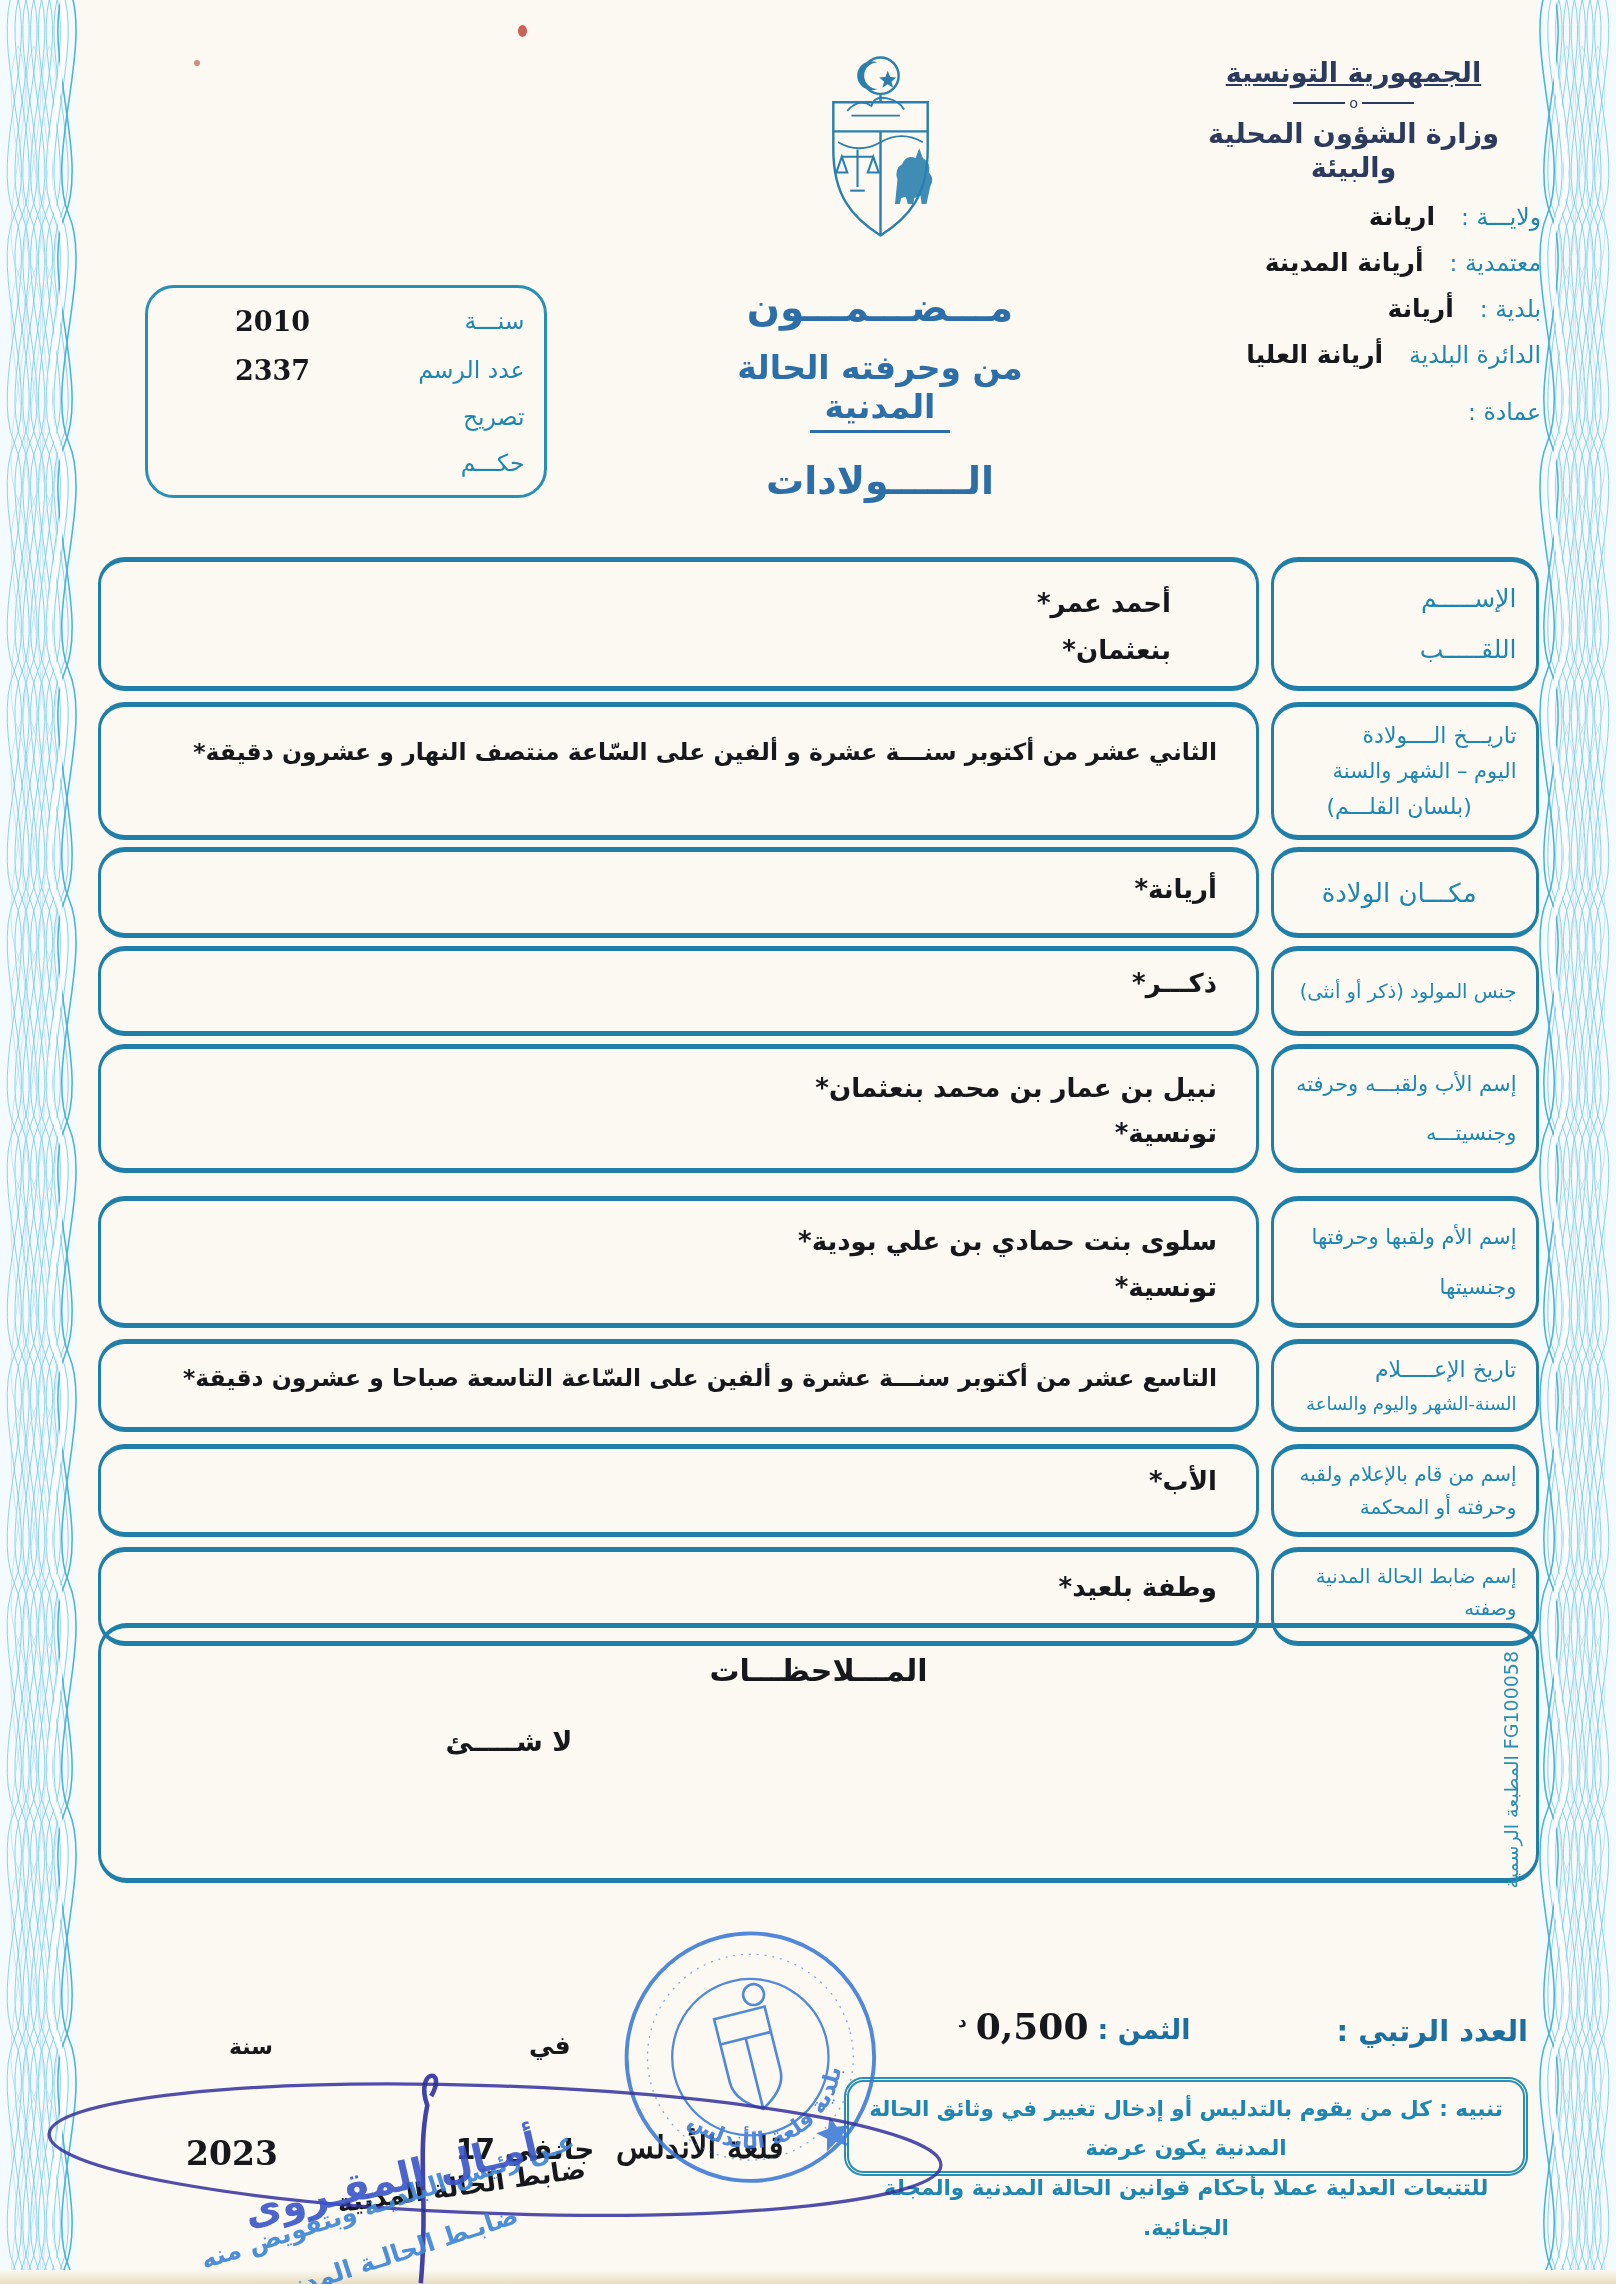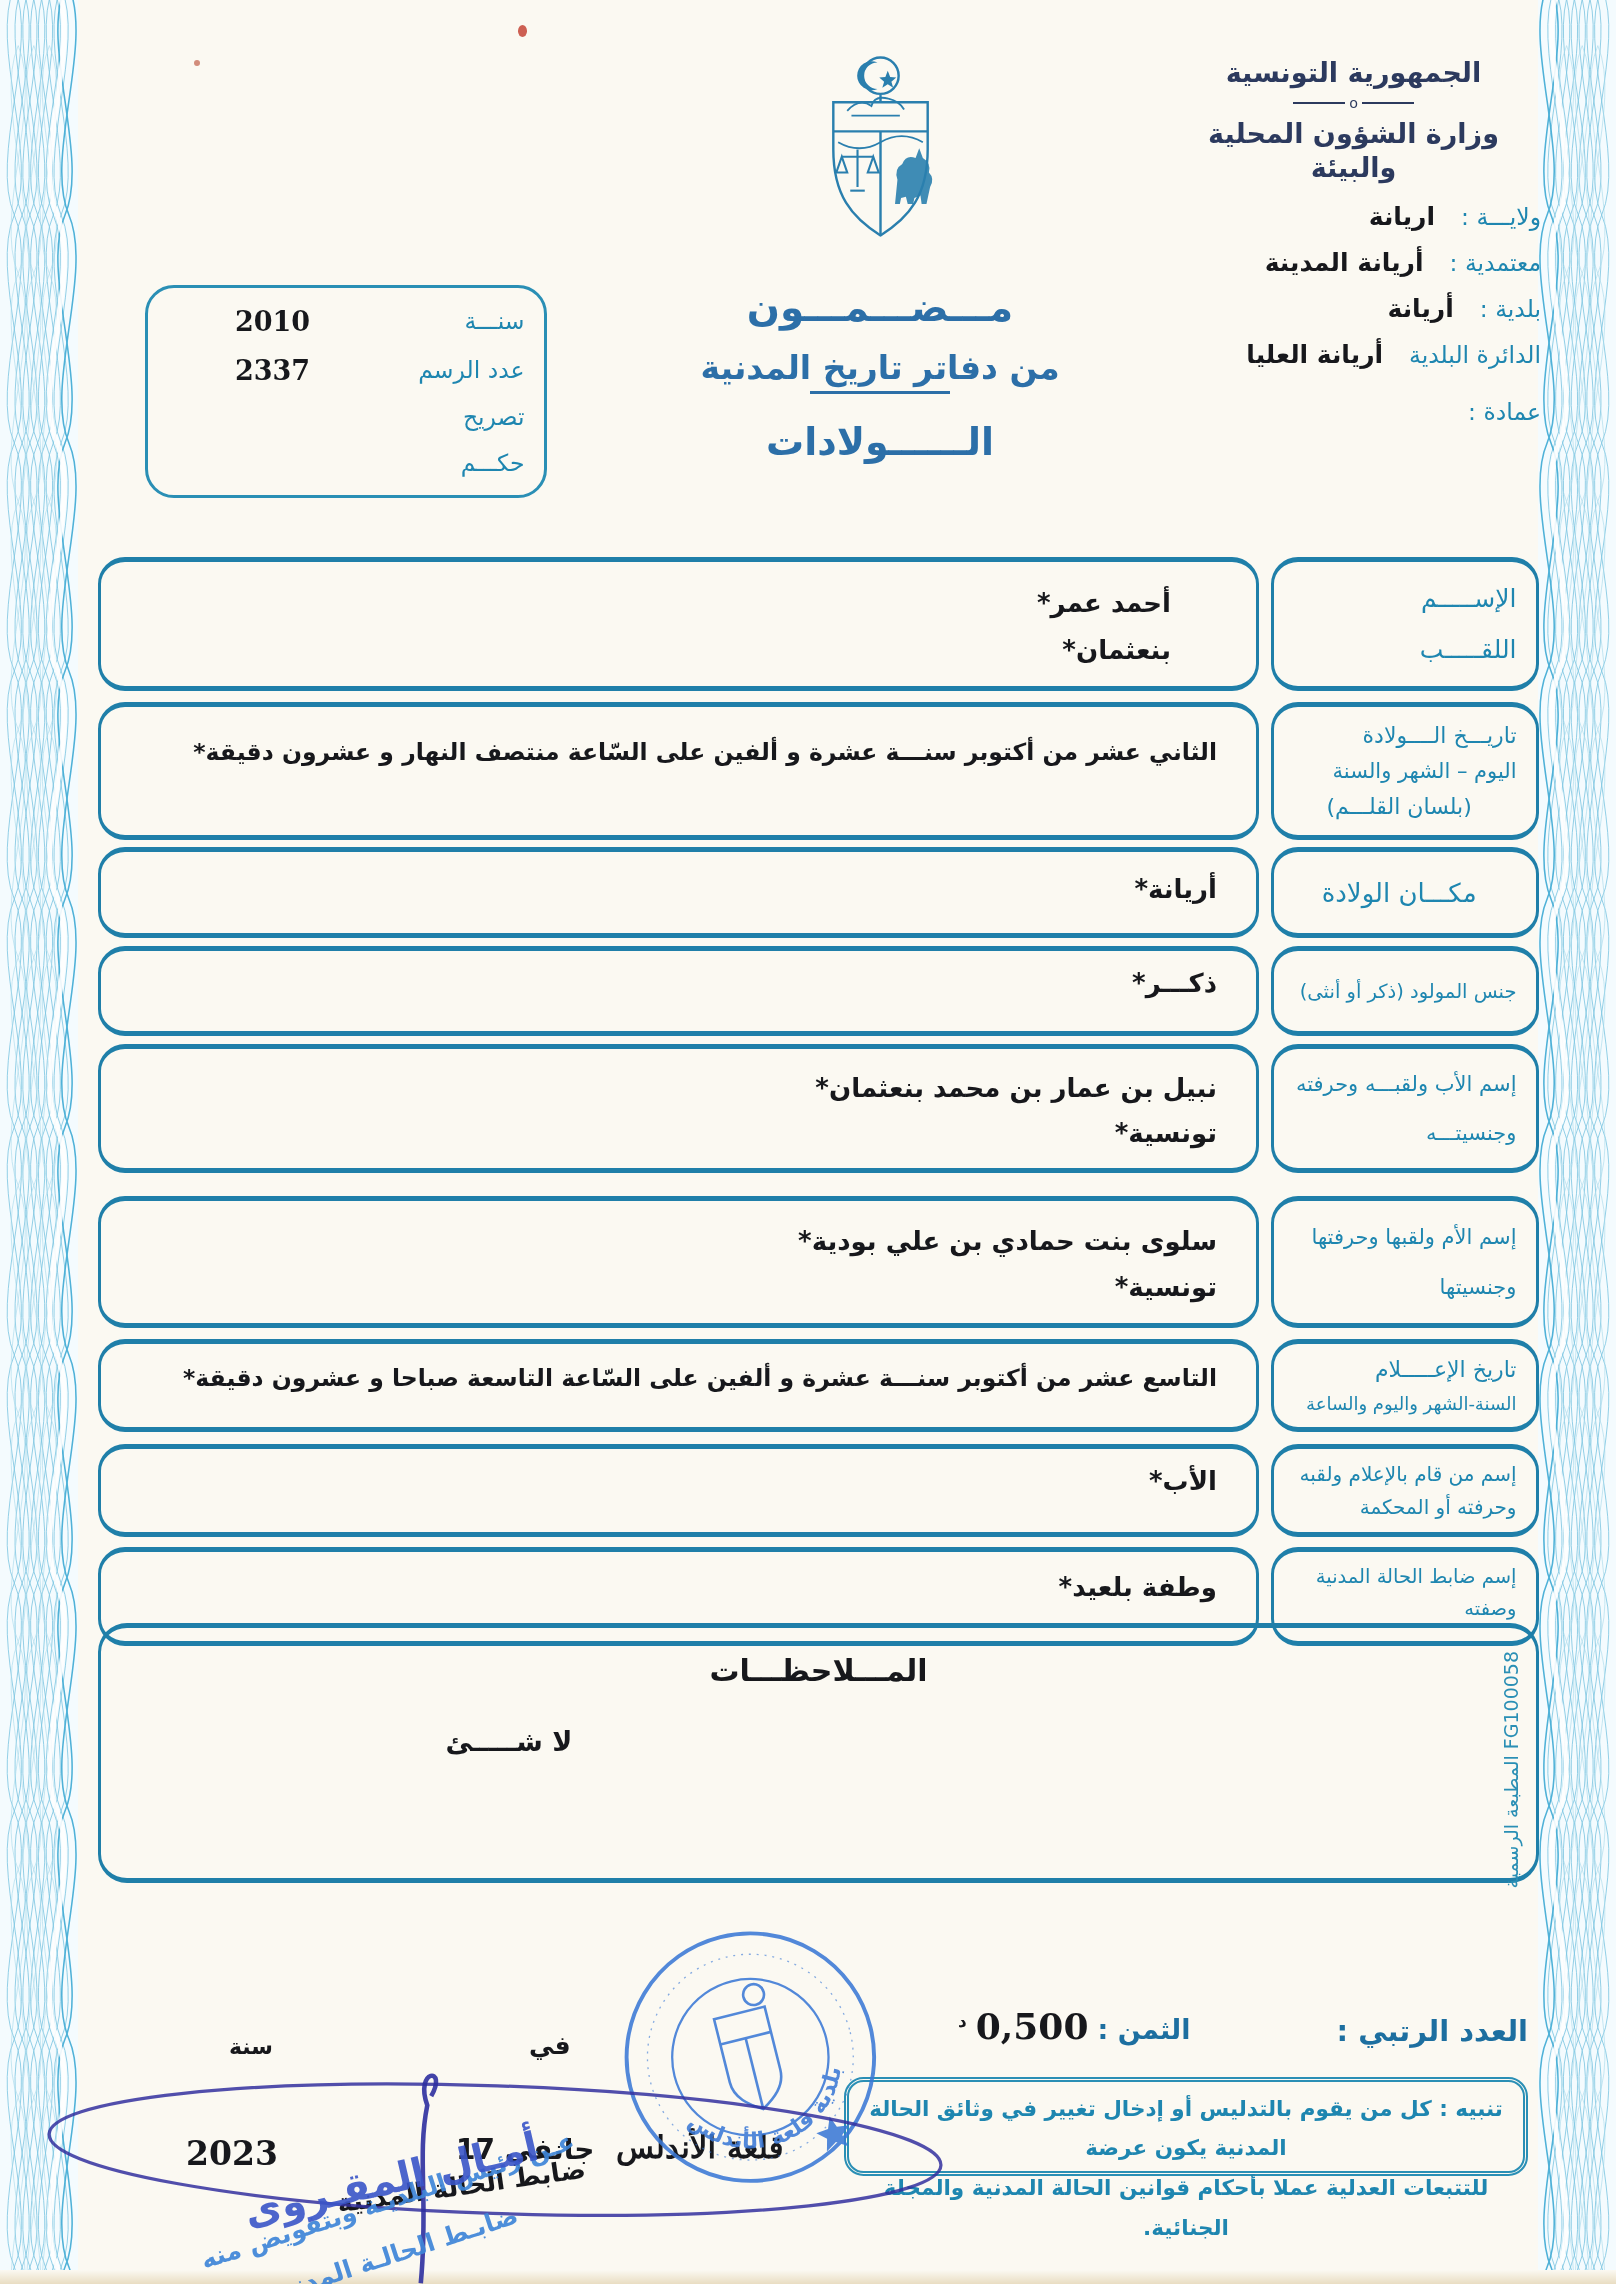--- a/index.html
+++ b/index.html
@@ -42,21 +42,21 @@
   .emblem{position:absolute;left:820px;top:52px;z-index:2;}
   .titles{position:absolute;left:691px;top:285px;width:378px;z-index:2;
     text-align:center;color:var(--title-blue);font-weight:bold;}
   .t1{font-size:39px;letter-spacing:1.3px;}
   .t2{font-size:33px;margin-top:18px;}
   .t2u{display:block;margin:3.9px auto 0;width:140px;height:3.3px;background:var(--title-blue);}
   .t3{font-size:38px;margin-top:26px;}
   
   .hdr{position:absolute;left:1166px;top:57px;width:375px;z-index:2;direction:rtl;}
   .hdr .c{text-align:center;color:var(--navy);font-weight:bold;}
-  .h-rep{font-size:27px;}
+  .h-rep{font-size:27px;text-decoration:underline;}
   .h-div{display:flex;align-items:center;justify-content:center;gap:3.9px;margin:6.5px 0;color:var(--navy);}
   .h-div i{display:block;width:52px;height:2px;background:var(--navy);}
   .h-div b{font-size:14.3px;font-weight:normal;}
   .h-min{font-size:27px;line-height:1.25;}
   .fld{display:flex;align-items:baseline;margin-top:17px;font-size:23.5px;}
   .fld .fl{color:var(--teal-text);white-space:nowrap;}
   .fld .fv{color:var(--ink-black);font-weight:bold;margin-right:26px;font-size:25px;}
   
   .row{position:absolute;left:98px;width:1441px;z-index:1;}
   .box{border:3.3px solid var(--teal-border);border-top-width:5.9px;border-bottom-width:5.9px;
@@ -225,21 +225,21 @@
         <path d="M36,172 l-9,26 h18 z"></path>
         <path d="M88,172 l-9,26 h18 z"></path>
         <path d="M50,228 h24"></path>
       </g>
       <path d="M128,210 q-6,-18 8,-26 q6,-16 22,-10 l6,-16 6,16 q14,8 10,24 q10,10 2,24 l-6,28 h-8 l-2,-14 -10,4 -2,10 h-9 l-3,-12 -8,2 -2,10 h-8 z" fill="#2a7fae" stroke="none" opacity="0.9"></path>
     </svg>
   </div>
 
   <div class="titles">
     <div class="t1">مـــضـــمـــون</div>
-    <div class="t2">من دفاتر تاريخ المدنية</div>
+    <div class="t2">من وحرفته الحالة المدنية</div>
     <span class="t2u"></span>
     <div class="t3">الــــــولادات</div>
   </div>
 
   <div class="hdr">
     <div class="c h-rep">الجمهورية التونسية</div>
     <div class="h-div">
         <i></i>
         <b>o</b>
         <i></i>

